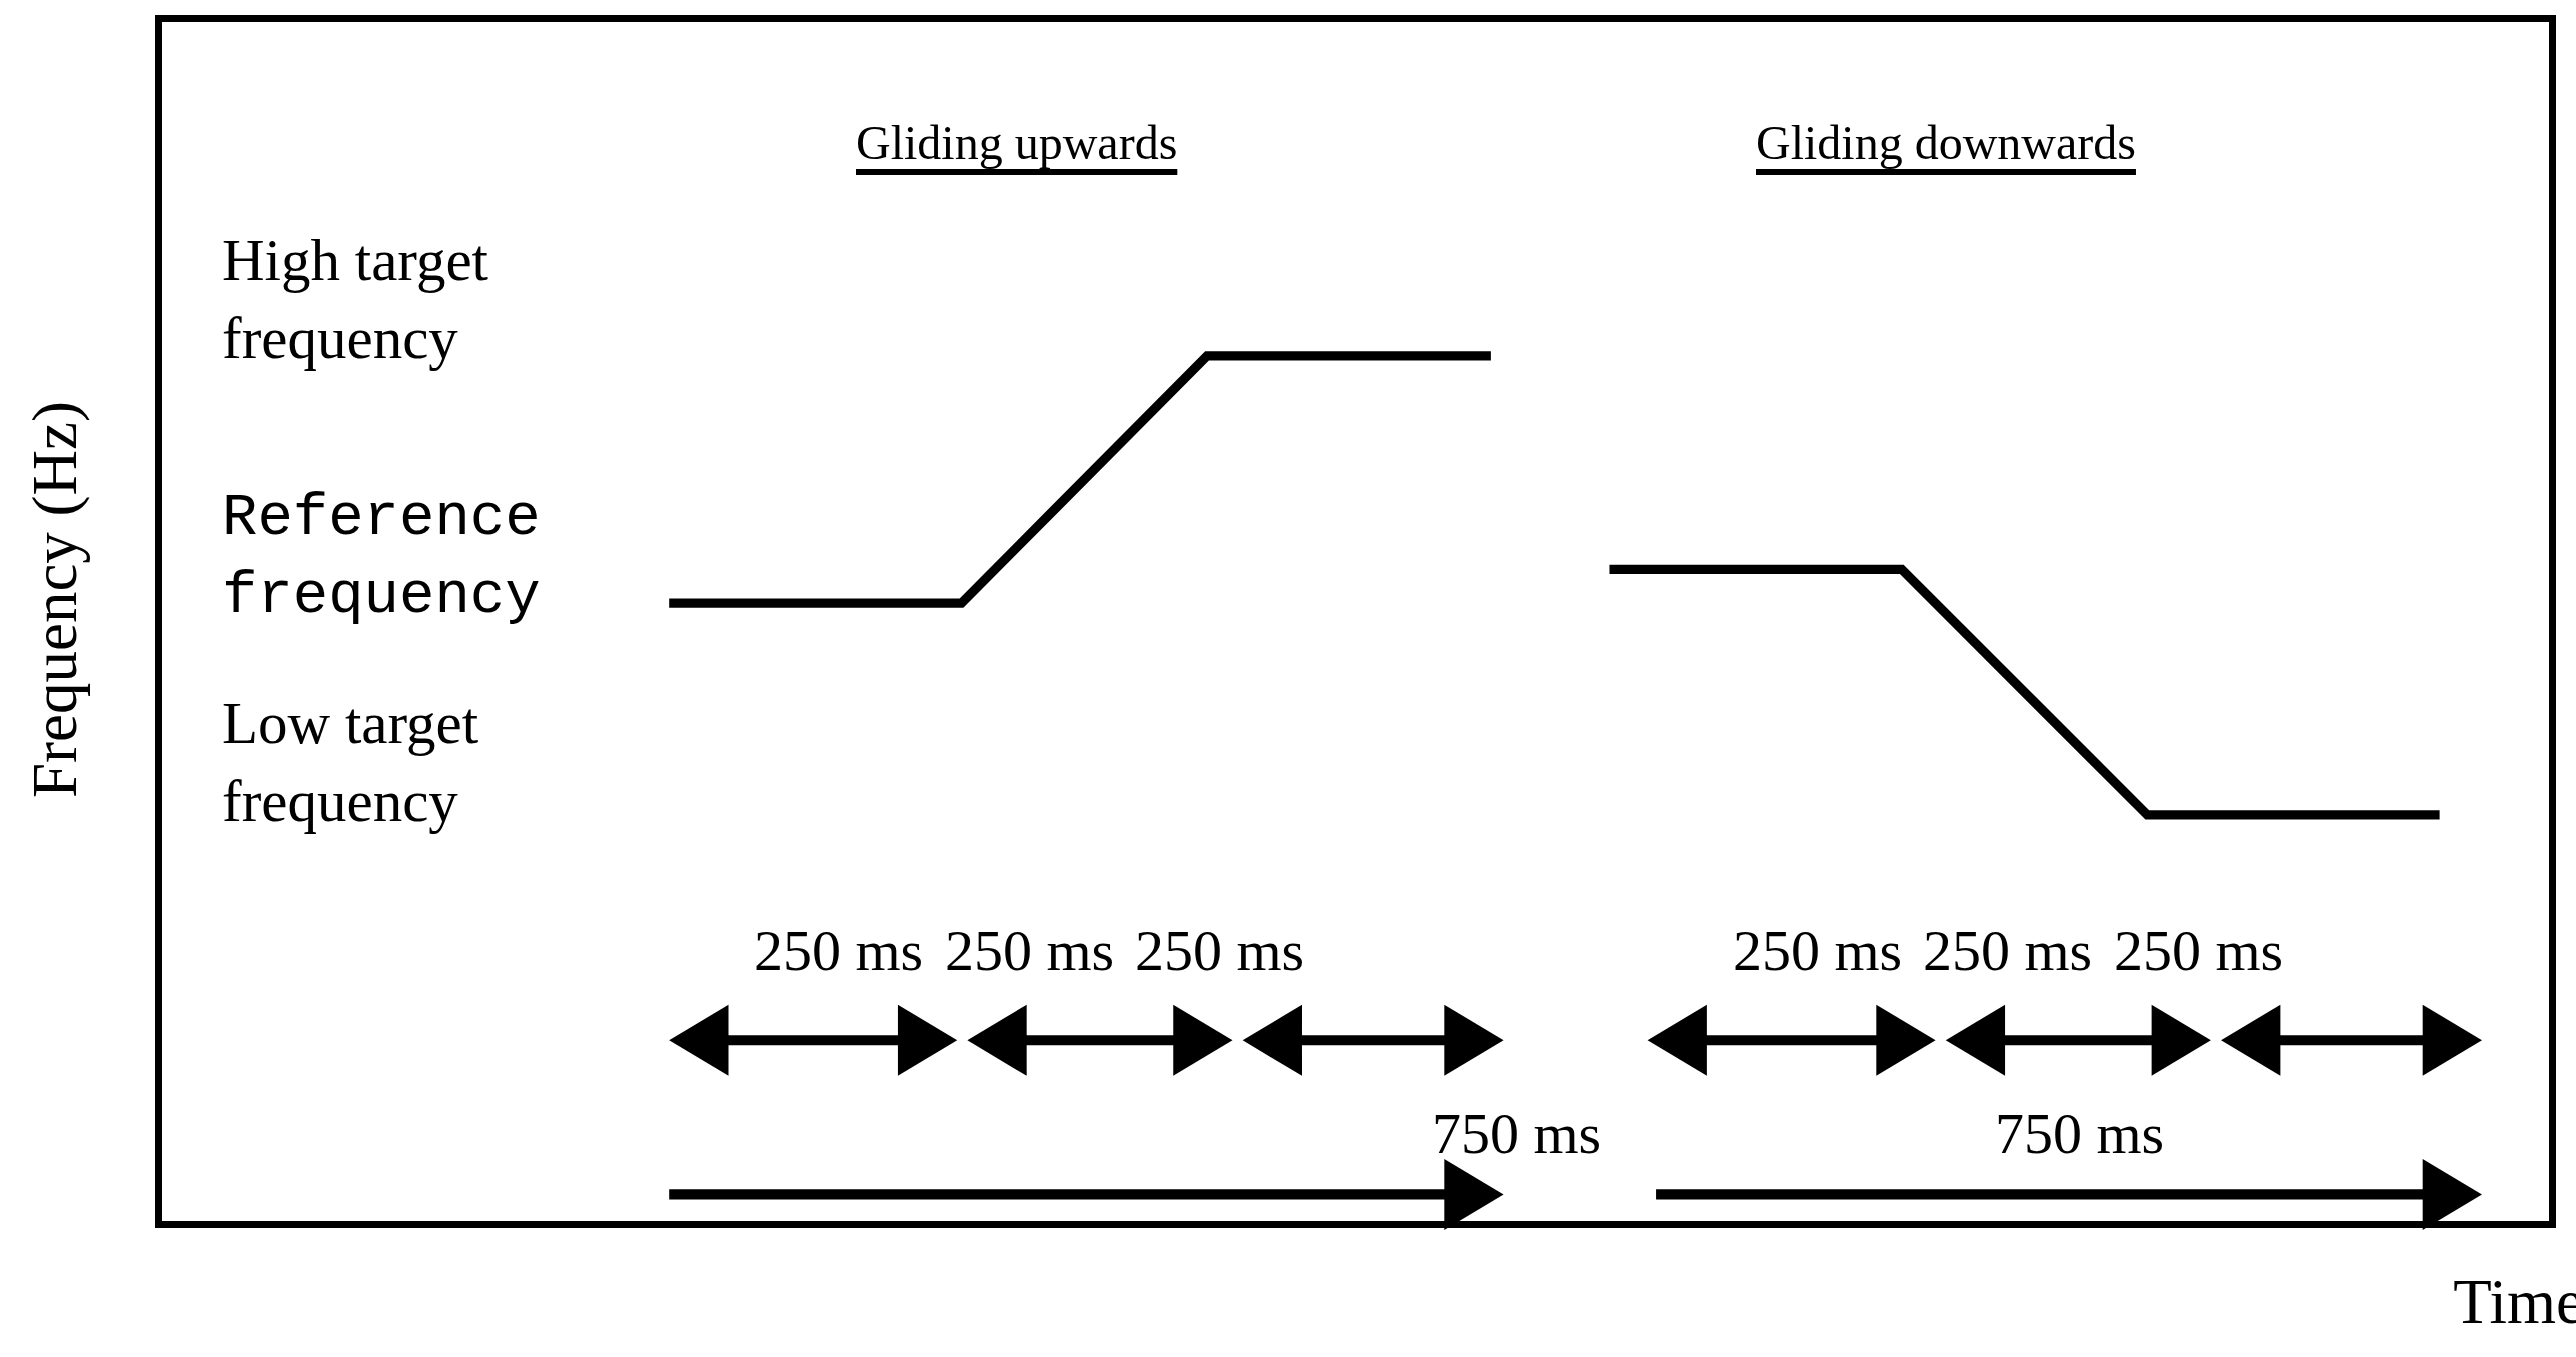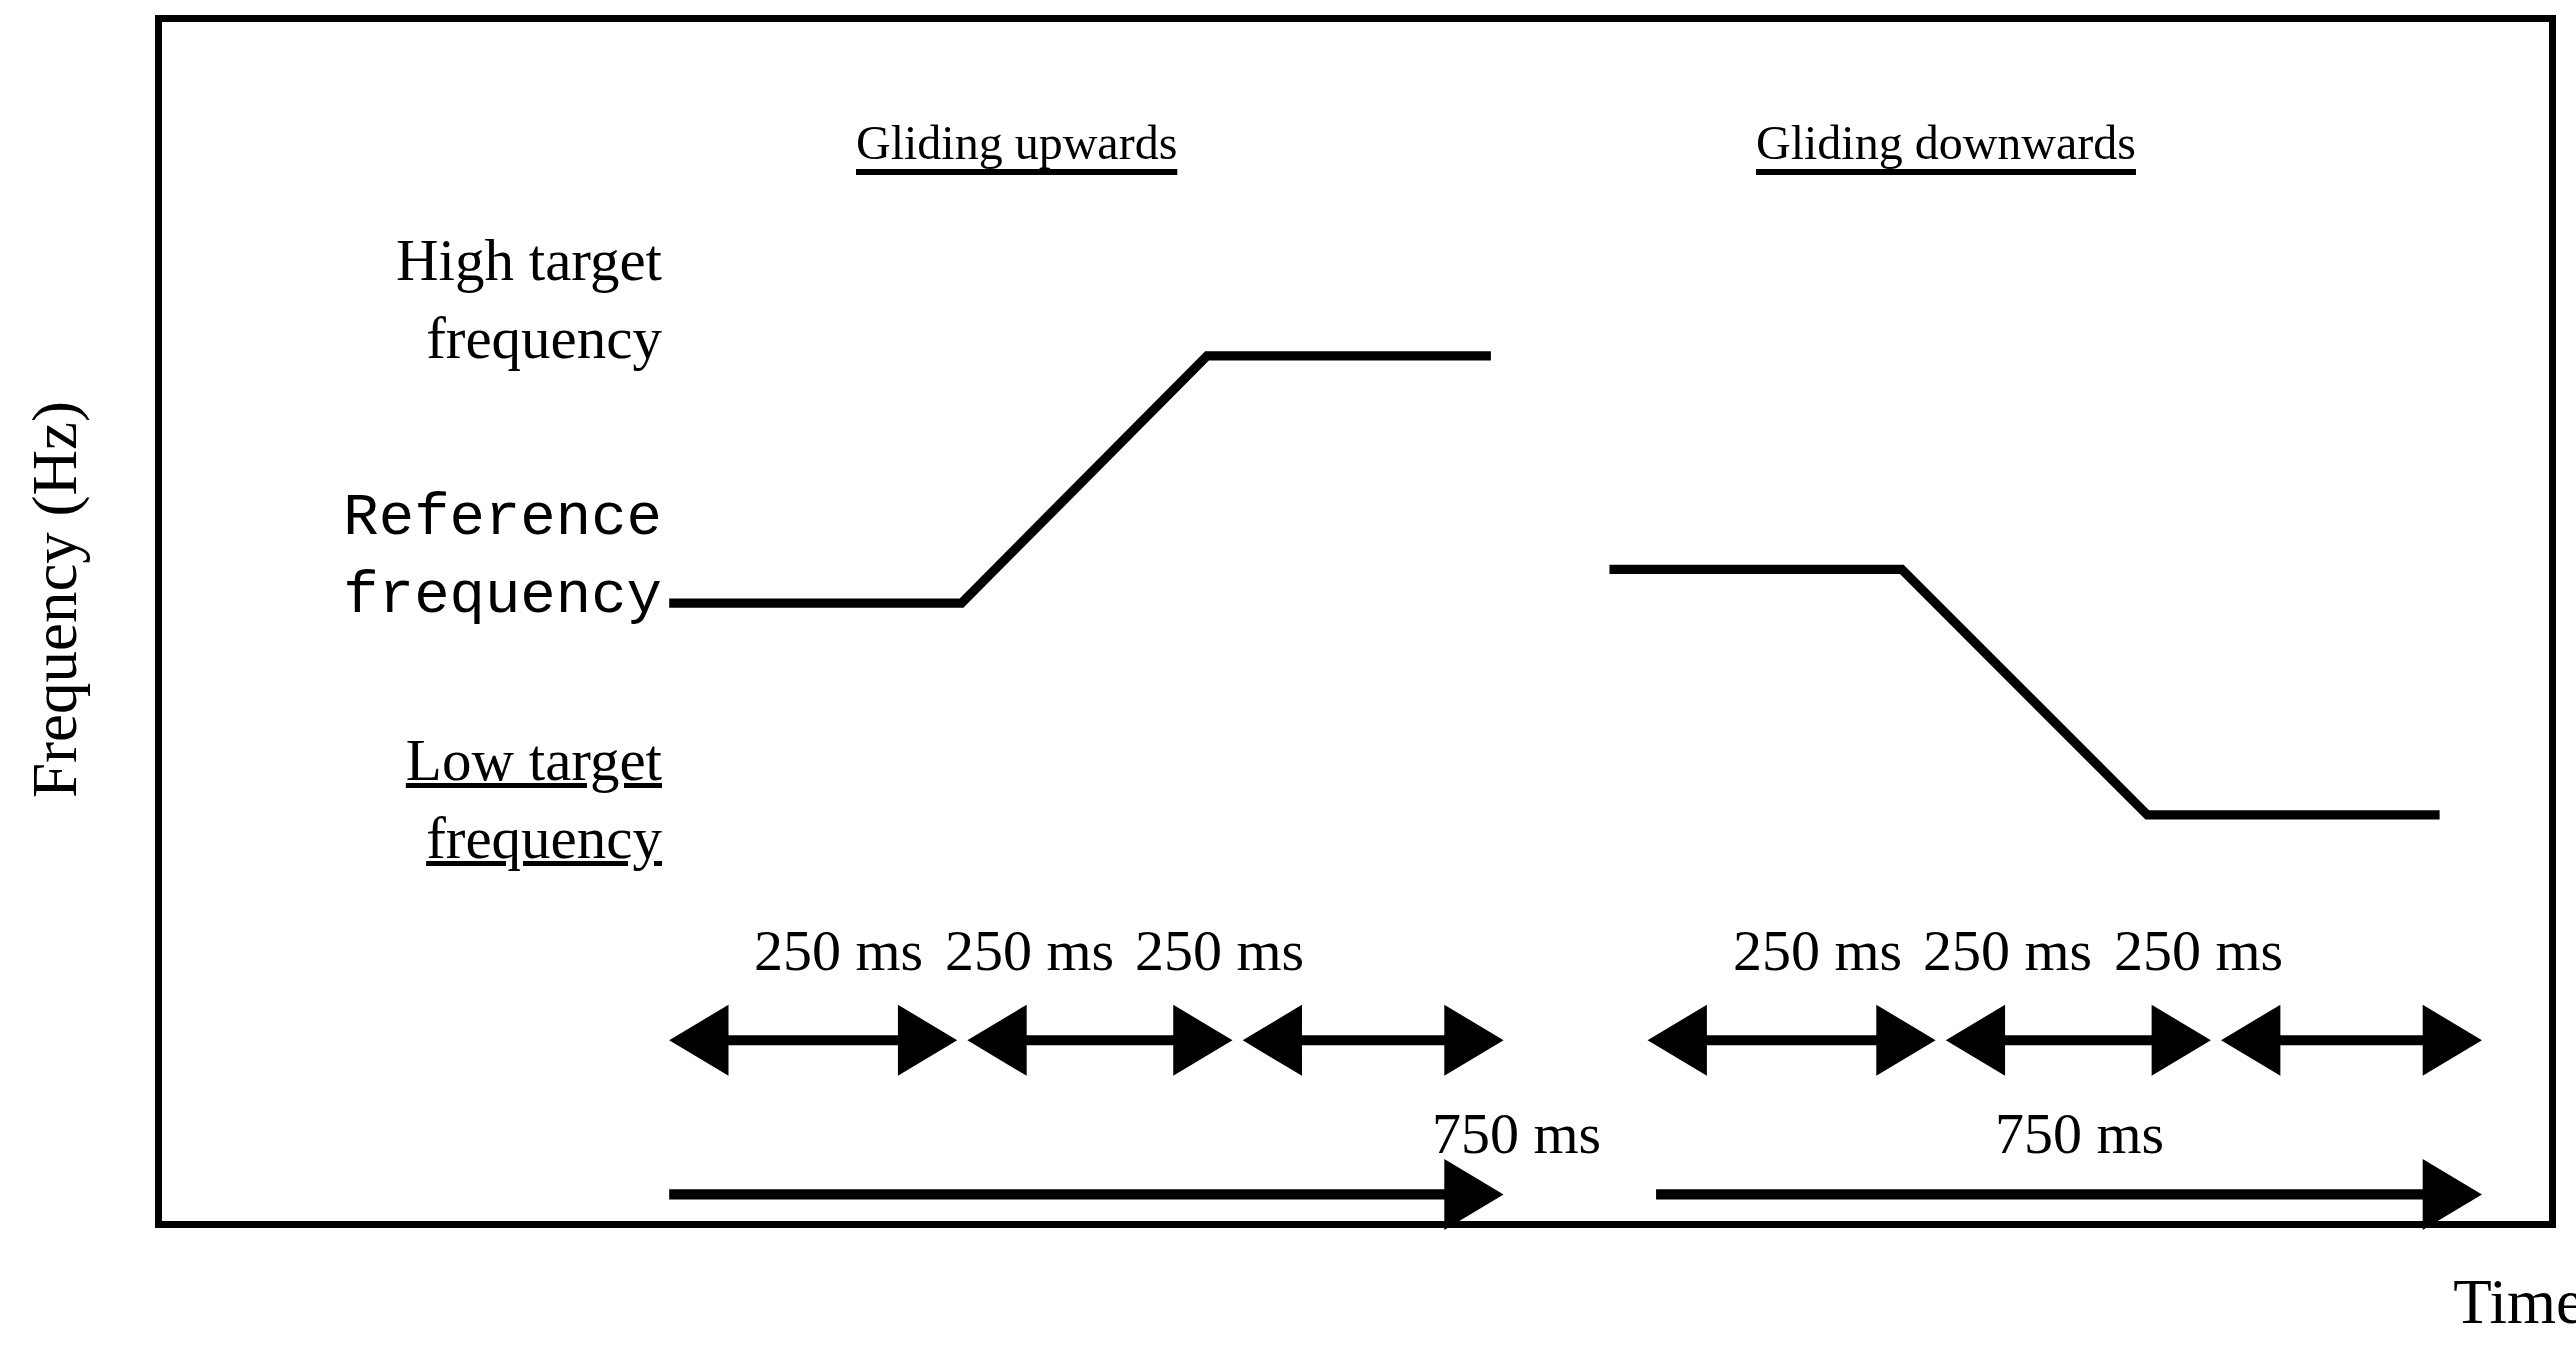--- a/index.html
+++ b/index.html
@@ -63,26 +63,26 @@
   }
   #heading-up   { left: 856px; top: 119px; }
   #heading-down { left: 1728px; top: 119px; margin-left: 28px; }
 
   
   .level-label {
     position: absolute;
     width: 440px;
     font-size: 59px;
     line-height: 1.32;
-    text-align: right;
+    text-align: left;
     white-space: pre-line;
   }
   #label-high      { left: 222px; top: 222px; }
   #label-reference { left: 222px; top: 480px; font-family: Liberation Mono, monospace; }
-  #label-low       { left: 222px; top: 722px; text-decoration: underline; }
+  #label-low       { left: 222px; top: 685px; }
 
   
   .signal-svg {
     position: absolute;
     left: 0;
     top: 0;
     width: 2576px;
     height: 1358px;
     overflow: visible;
     pointer-events: none;

